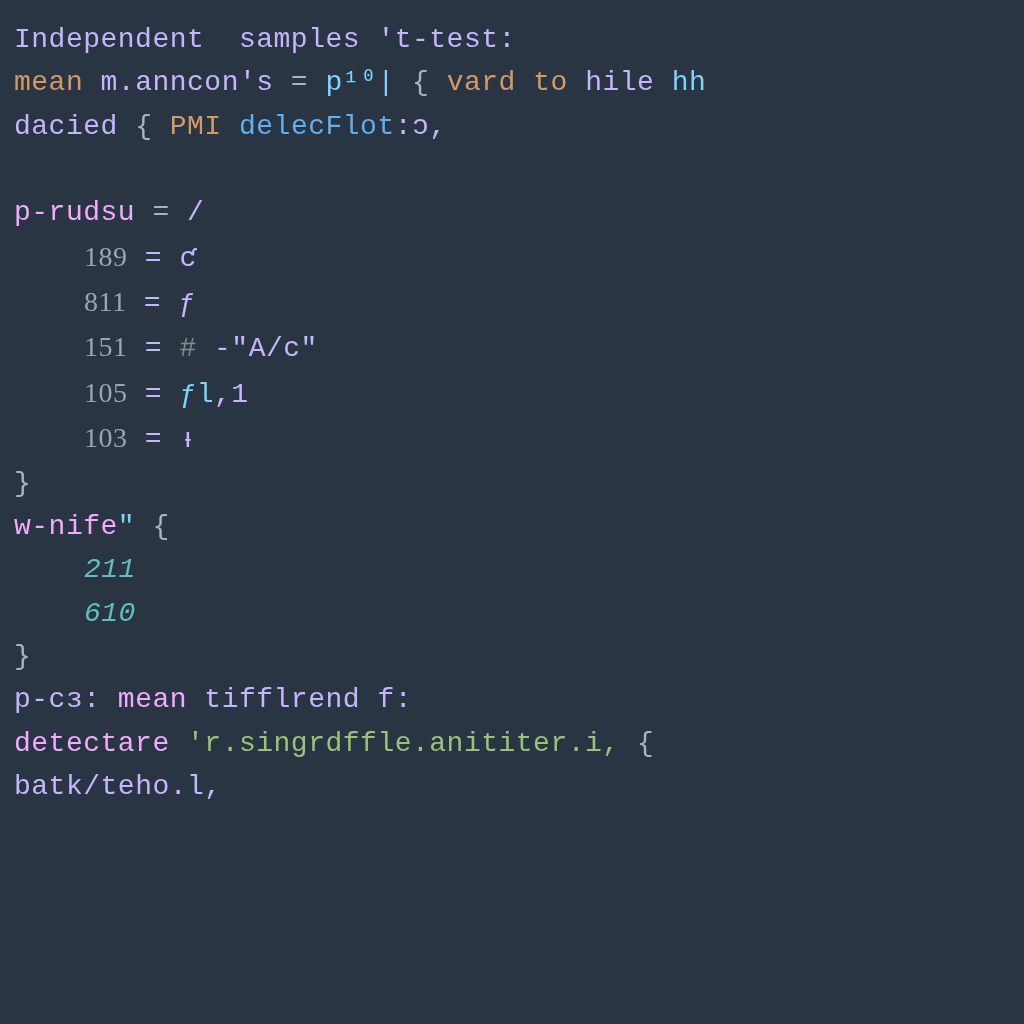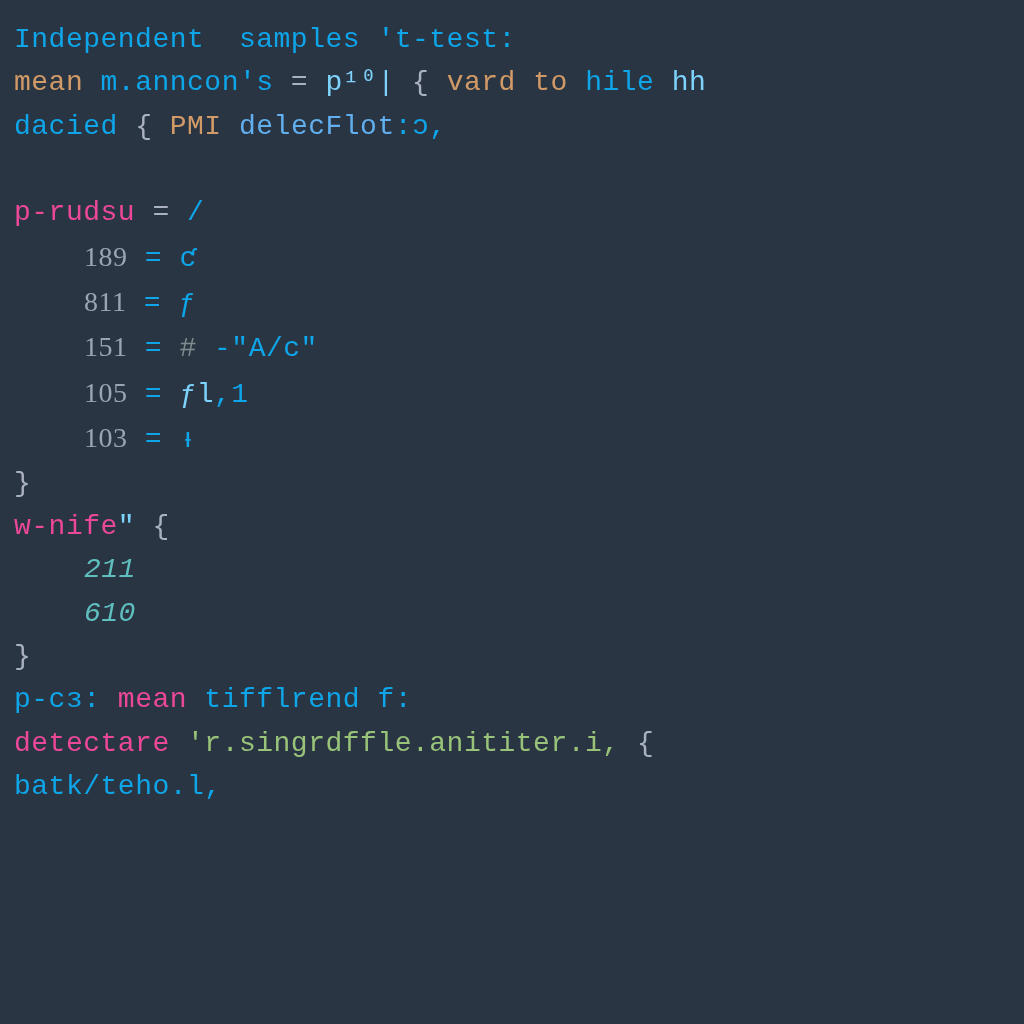--- a/index.html
+++ b/index.html
@@ -18,25 +18,25 @@
       height: 1024px;
       overflow: hidden;
       letter-spacing: 0.5px;
     }
     .line {
       white-space: pre;
     }
     .empty-line {
       height: 43px;
     }
-    .c-yellow { color: #ec4899; }
+    .c-yellow { color: #f0abfc; }
     .c-orange { color: #d19a66; }
     .c-blue { color: #61afef; }
     .c-cyan { color: #7dd3fc; }
-    .c-gray { color: #0ea5e9; }
+    .c-gray { color: #c4b5fd; }
     .c-punct { color: #abb2bf; }
     .c-green { color: #98c379; font-family: Liberation Mono, monospace; }
     .c-num-gray { color: #9aa5b1; font-family: Liberation Serif, serif; }
     .c-comment { color: #7f8c8d; }
     .c-teal { color: #5fbfbf; font-style: italic; }
     .indent-1 { padding-left: 70px; }
   </style>
 </head>
 <body>
 

